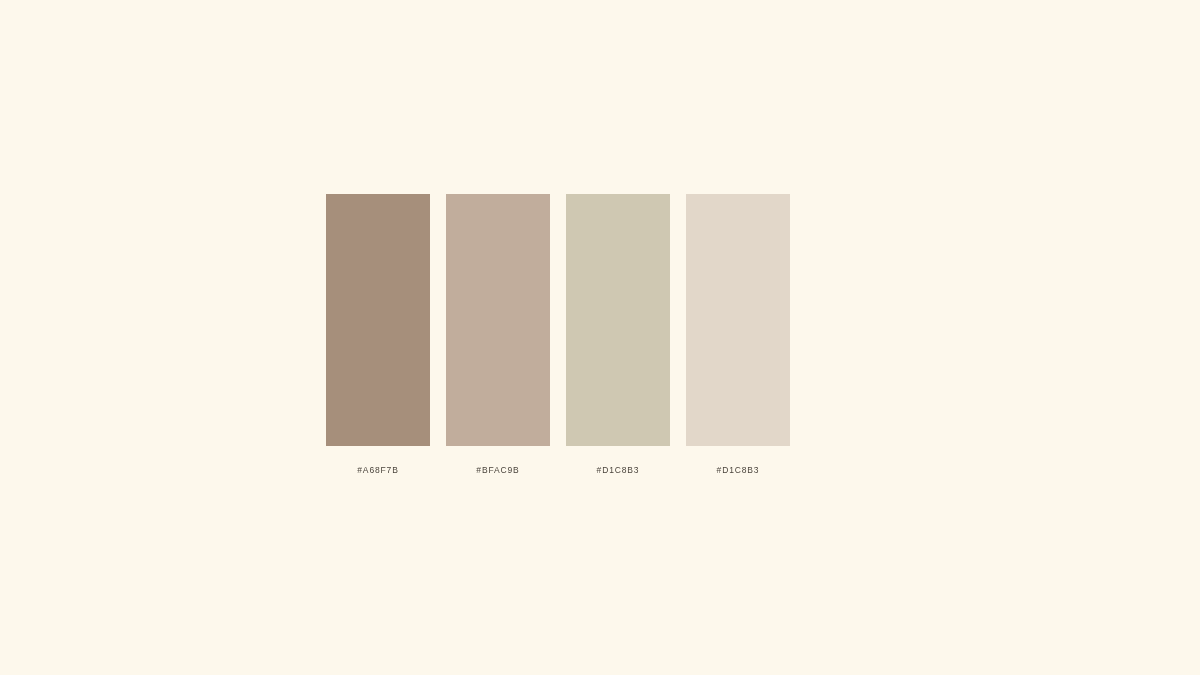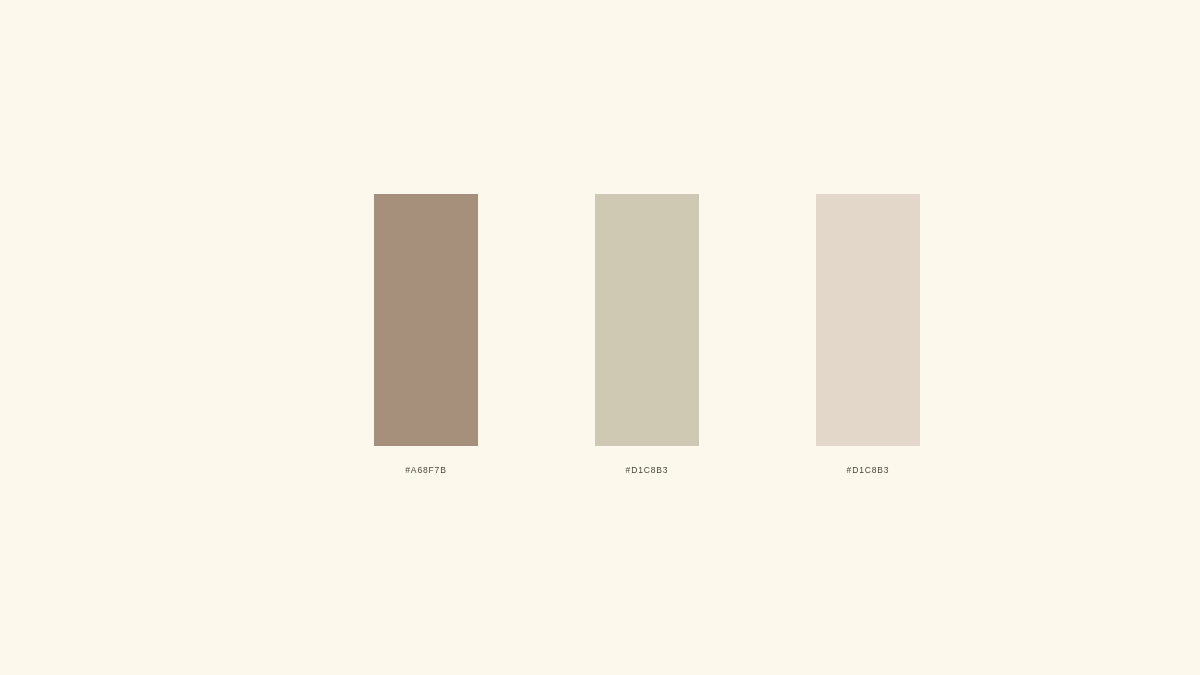--- a/index.html
+++ b/index.html
@@ -19,27 +19,26 @@
     position: relative;
     width: 1200px;
     height: 675px;
     background: #FDF8EC;
   }
 
   #swatch-row {
     position: absolute;
     left: 326px;
     top: 194px;
-    width: 546px;
+    width: 464px;
     height: 290px;
     display: flex;
     flex-direction: row;
     justify-content: space-between;
     align-items: flex-start;
-    margin-left: 48px;
   }
 
   .swatch-item {
     width: 104px;
     display: flex;
     flex-direction: column;
     align-items: center;
   }
 
   .swatch-chip {
@@ -64,20 +63,24 @@
 
 <div id="palette-canvas" style="background-color: rgb(253, 248, 236);">
 
   <div id="swatch-row">
 
     <div class="swatch-item">
       <div class="swatch-chip" style="background-color: rgb(166, 143, 123);"></div>
       <div class="swatch-label" style="color: rgb(74, 68, 60);">#A68F7B</div>
     </div>
 
+    <div class="swatch-item">
+      <div class="swatch-chip" style="background-color: rgb(193, 173, 156);"></div>
+      <div class="swatch-label" style="color: rgb(74, 68, 60);">#BFAC9B</div>
+    </div>
 
     <div class="swatch-item">
       <div class="swatch-chip" style="background-color: rgb(207, 200, 178);"></div>
       <div class="swatch-label" style="color: rgb(74, 68, 60);">#D1C8B3</div>
     </div>
 
     <div class="swatch-item">
       <div class="swatch-chip" style="background-color: rgb(226, 215, 201);"></div>
       <div class="swatch-label" style="color: rgb(74, 68, 60);">#D1C8B3</div>
     </div>

